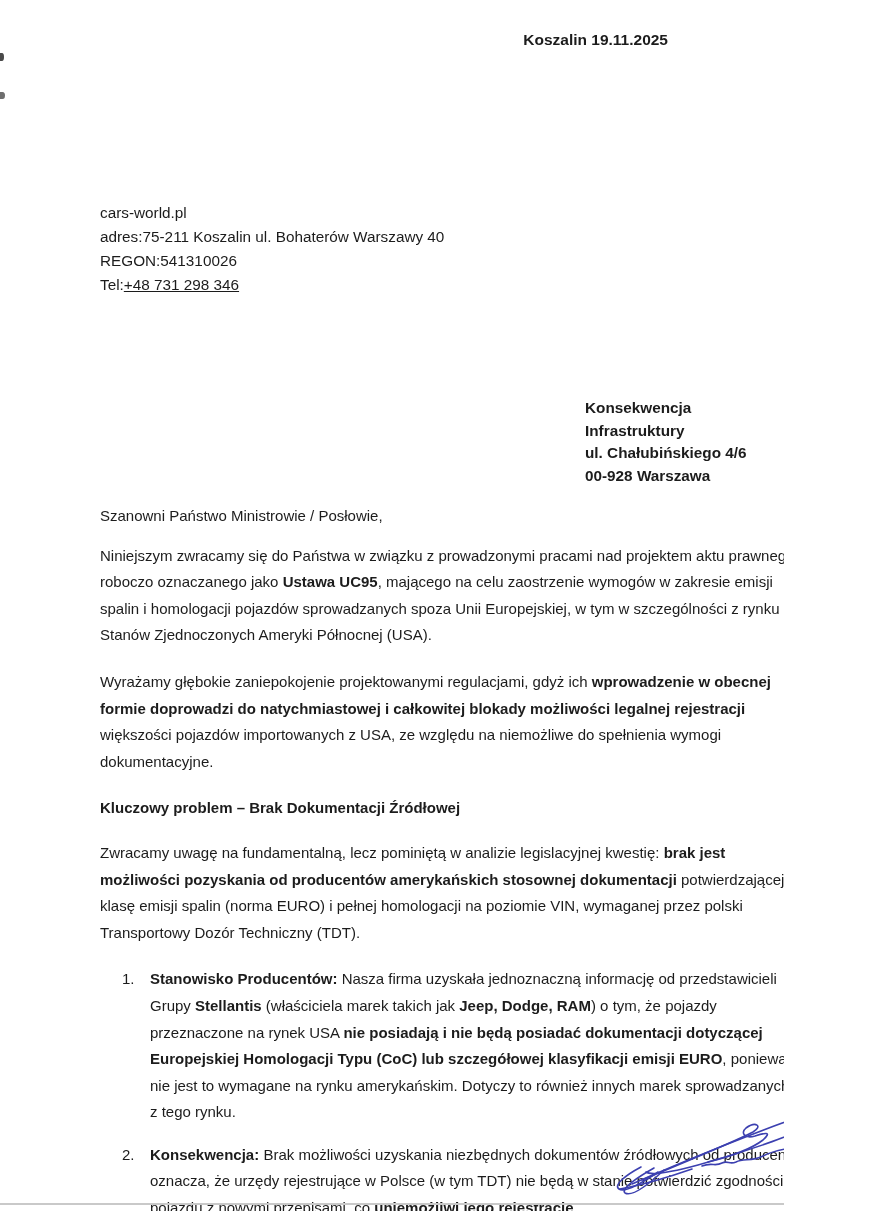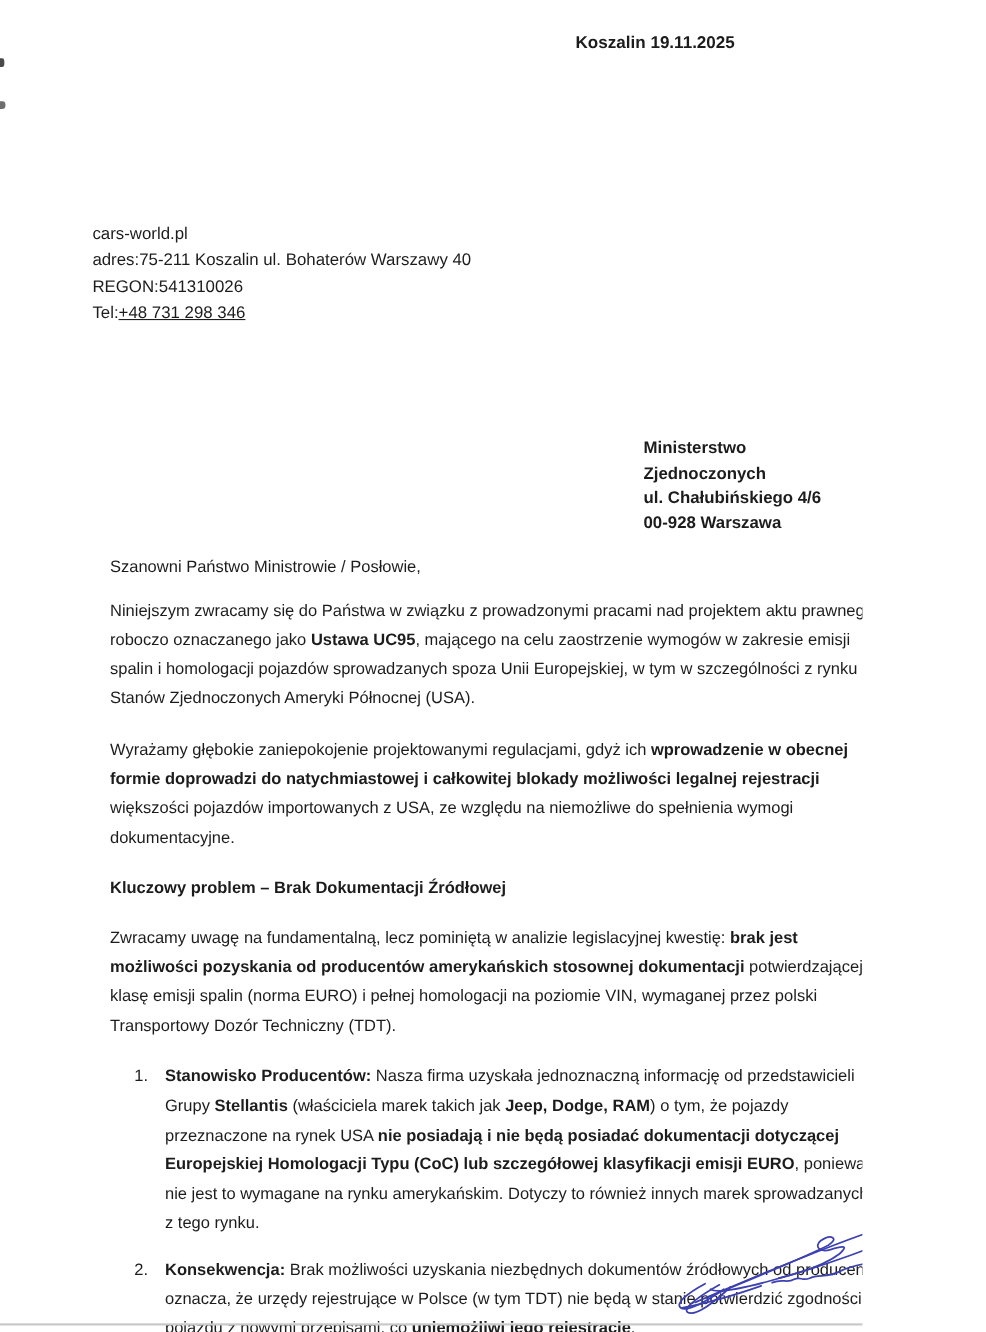--- a/index.html
+++ b/index.html
@@ -1,21 +1,21 @@
 <!DOCTYPE html>
 <html><head>
 <meta charset="utf-8">
 <style>
   html,body{margin:0;padding:0;background:#ffffff;}
   .page{
     position:relative;width:784px;height:1211px;background:#ffffff;overflow:hidden;
     font-family:"Liberation Sans",sans-serif;color:#1c1c1c;
   }
   .date{position:absolute;top:31px;right:116px;font-size:15.5px;font-weight:bold;}
-  .sender{position:absolute;left:84px;top:201px;font-size:15.3px;line-height:24px;}
+  .sender{position:absolute;left:100px;top:201px;font-size:15.3px;line-height:24px;}
   .u{text-decoration:underline;}
   .recipient{position:absolute;left:585px;top:397px;font-size:15.3px;font-weight:bold;line-height:22.5px;}
   .body{position:absolute;left:100px;top:503px;width:700px;font-size:15px;line-height:26.6px;}
   .salutation{margin:0 0 13px 0;}
   .para{margin:0 0 20px 0;}
   .heading{font-weight:bold;margin:0 0 18px 0;}
   .b{font-weight:bold;}
   .list-item{position:relative;padding-left:50px;margin:0 0 16px 0;}
   .li-num{position:absolute;left:22px;top:0;}
   .signature{position:absolute;left:612px;top:1092px;}
@@ -31,21 +31,21 @@
   <div class="date">Koszalin 19.11.2025</div>
 
   <div class="sender">
     <div>cars-world.pl</div>
     <div>adres:75-211 Koszalin ul. Bohaterów Warszawy 40</div>
     <div>REGON:541310026</div>
     <div><span>Tel:</span><span class="u">+48 731 298 346</span></div>
   </div>
 
   <div class="recipient">
-    <div>Ministerstwo Zjednoczonych</div>
+    <div>Konsekwencja Infrastruktury</div>
     <div>ul. Chałubińskiego 4/6</div>
     <div>00-928 Warszawa</div>
   </div>
 
   <div class="body">
     <div class="salutation">Szanowni Państwo Ministrowie / Posłowie,</div>
 
   <div class="para"><span>Niniejszym zwracamy się do Państwa w związku z prowadzonymi pracami nad projektem aktu prawnego, roboczo oznaczanego jako </span><span class="b">Ustawa UC95</span><span>, mającego na celu zaostrzenie wymogów w zakresie emisji spalin i homologacji pojazdów sprowadzanych spoza Unii Europejskiej, w tym w szczególności z rynku Stanów Zjednoczonych Ameryki Północnej (USA).</span></div>
       <div class="para"><span>Wyrażamy głębokie zaniepokojenie projektowanymi regulacjami, gdyż ich </span><span class="b">wprowadzenie w obecnej formie doprowadzi do natychmiastowej i całkowitej blokady możliwości legalnej rejestracji</span><span> większości pojazdów importowanych z USA, ze względu na niemożliwe do spełnienia wymogi dokumentacyjne.</span></div>
       <div class="heading"><span class="b">Kluczowy problem – Brak Dokumentacji Źródłowej</span></div>

